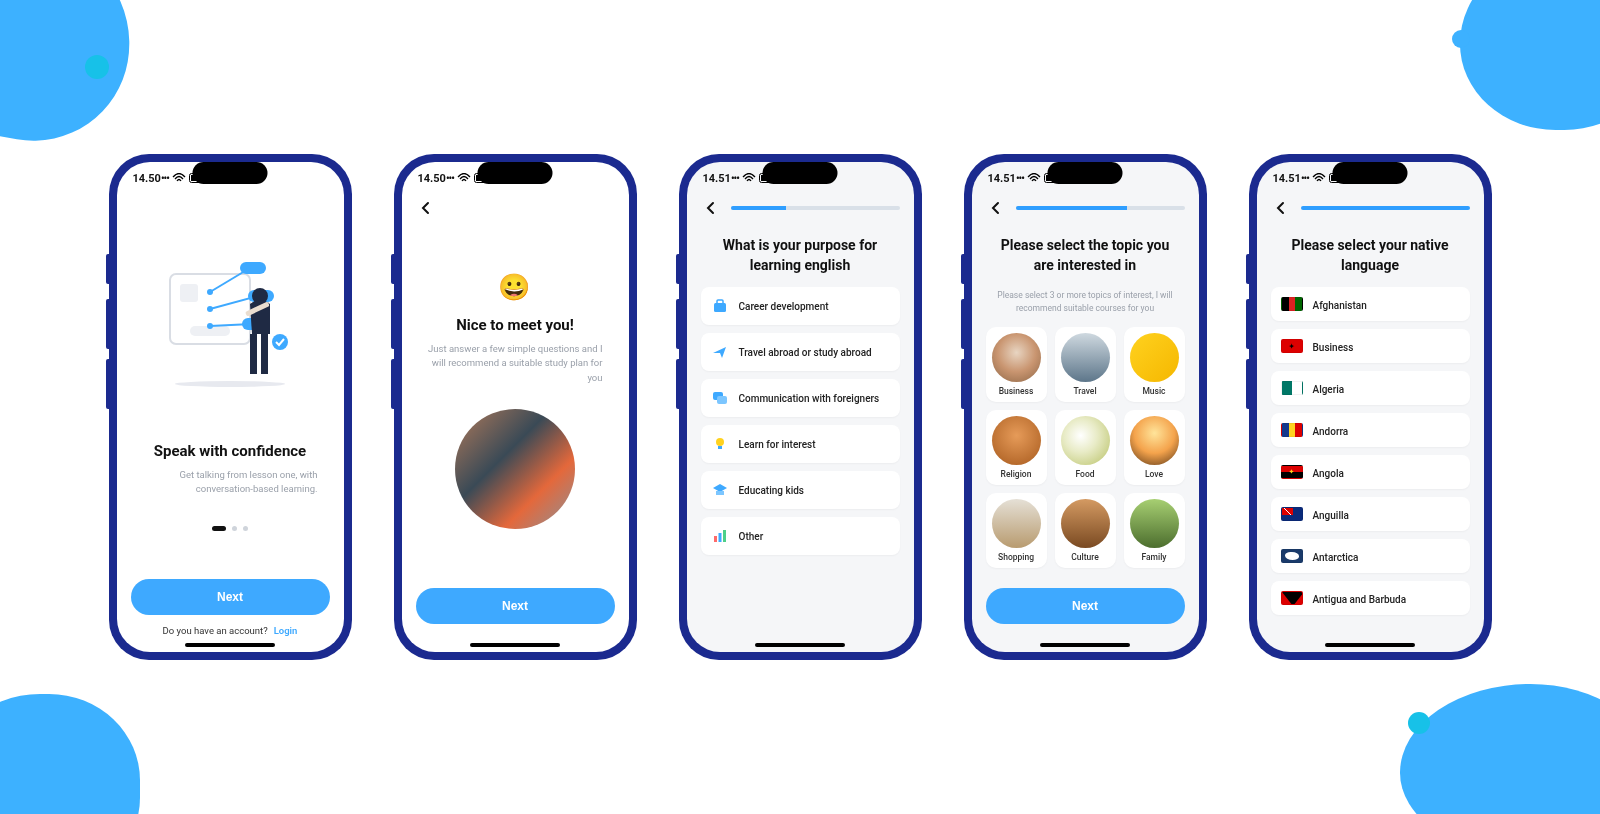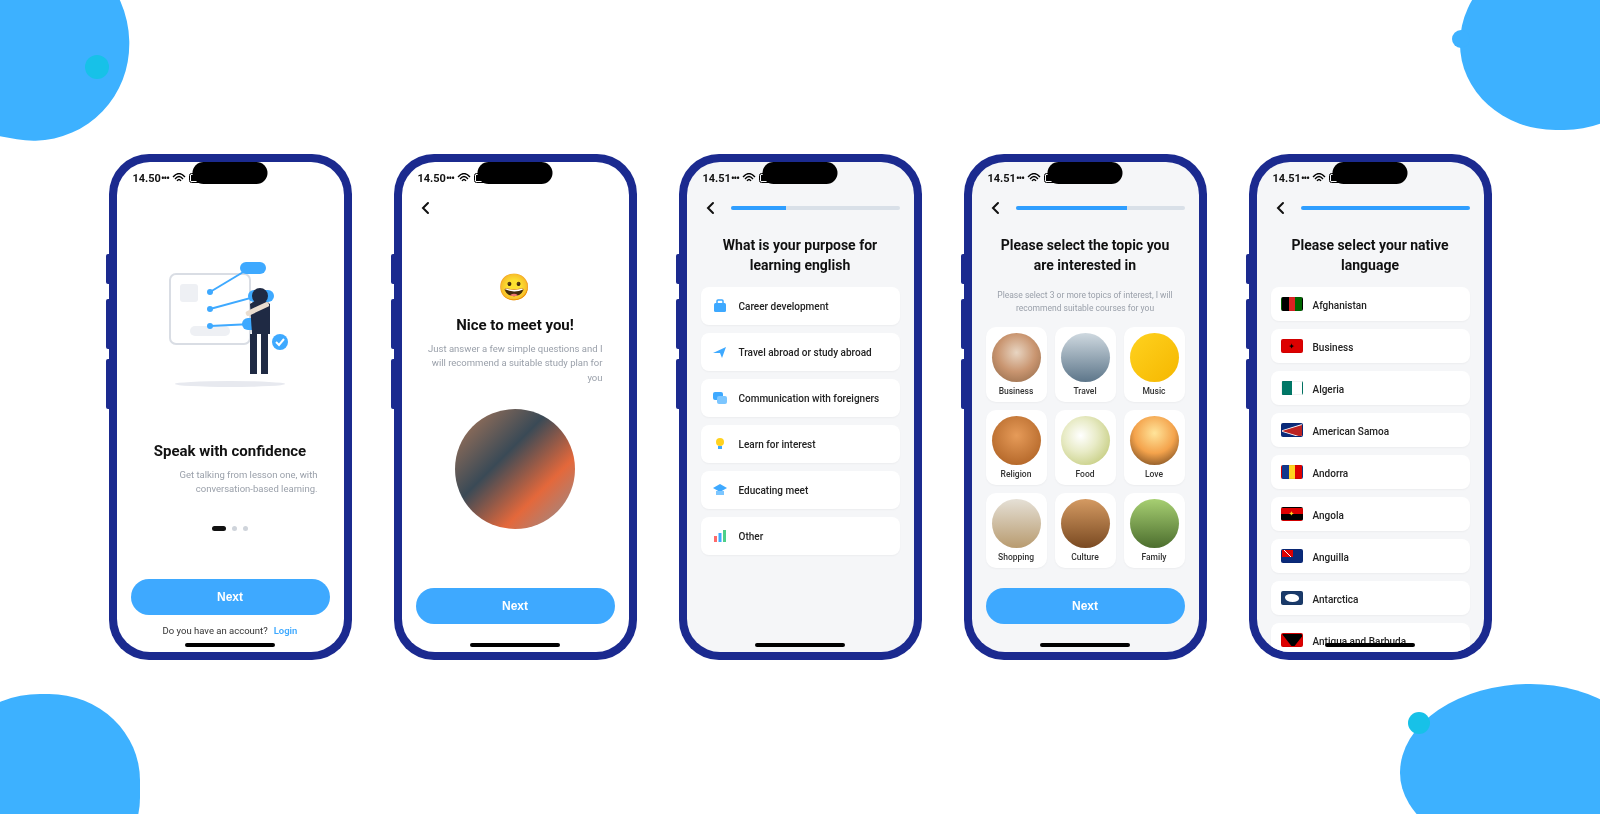--- a/index.html
+++ b/index.html
@@ -301,21 +301,21 @@
               </span>
             <span>Learn for interest</span>
           </div>
           <div class="card">
             <span class="ic">
                 <svg width="16" height="16" viewBox="0 0 16 16">
                   <path d="M8 2 L15 6 L8 10 L1 6 Z" fill="#3ea9ff"></path>
                   <rect x="4" y="9" width="8" height="4" fill="#7cc6ff"></rect>
                 </svg>
               </span>
-            <span>Educating meet</span>
+            <span>Educating kids</span>
           </div>
           <div class="card">
             <span class="ic">
                 <svg width="16" height="16" viewBox="0 0 16 16">
                   <rect x="2" y="8" width="3" height="6" fill="#ff6b6b"></rect>
                   <rect x="6.5" y="5" width="3" height="9" fill="#3ea9ff"></rect>
                   <rect x="11" y="2" width="3" height="12" fill="#4cd08a"></rect>
                 </svg>
               </span>
             <span>Other</span>
@@ -440,27 +440,20 @@
             <div class="flag" style="background:#d00;">
                 <div style="position:absolute;inset:0;display:flex;align-items:center;justify-content:center;color:#000;font-size:8px;">✦</div>
               </div>
             <span>Business</span>
           </div>
           <div class="flagrow">
             <div class="flag" style="background:linear-gradient(90deg,#076 0 50%,#fff 50%);"></div>
             <span>Algeria</span>
           </div>
           <div class="flagrow">
-            <div class="flag" style="background:#0a2a7a;">
-                <div style="position:absolute;right:0;top:0;bottom:0;width:0;height:0;border-top:7px solid transparent;border-bottom:7px solid transparent;border-right:22px solid #fff;"></div>
-                <div style="position:absolute;right:0;top:1px;bottom:1px;width:0;height:0;border-top:6px solid transparent;border-bottom:6px solid transparent;border-right:20px solid #b22;"></div>
-              </div>
-            <span>American Samoa</span>
-          </div>
-          <div class="flagrow">
             <div class="flag" style="background:linear-gradient(90deg,#13388c 0 33%,#ffd21f 33% 66%,#d00 66%);"></div>
             <span>Andorra</span>
           </div>
           <div class="flagrow">
             <div class="flag" style="background:linear-gradient(180deg,#d00 0 50%,#000 50%);">
                 <div style="position:absolute;inset:0;display:flex;align-items:center;justify-content:center;color:#ffd21f;font-size:7px;">✦</div>
               </div>
             <span>Angola</span>
           </div>
           <div class="flagrow">

